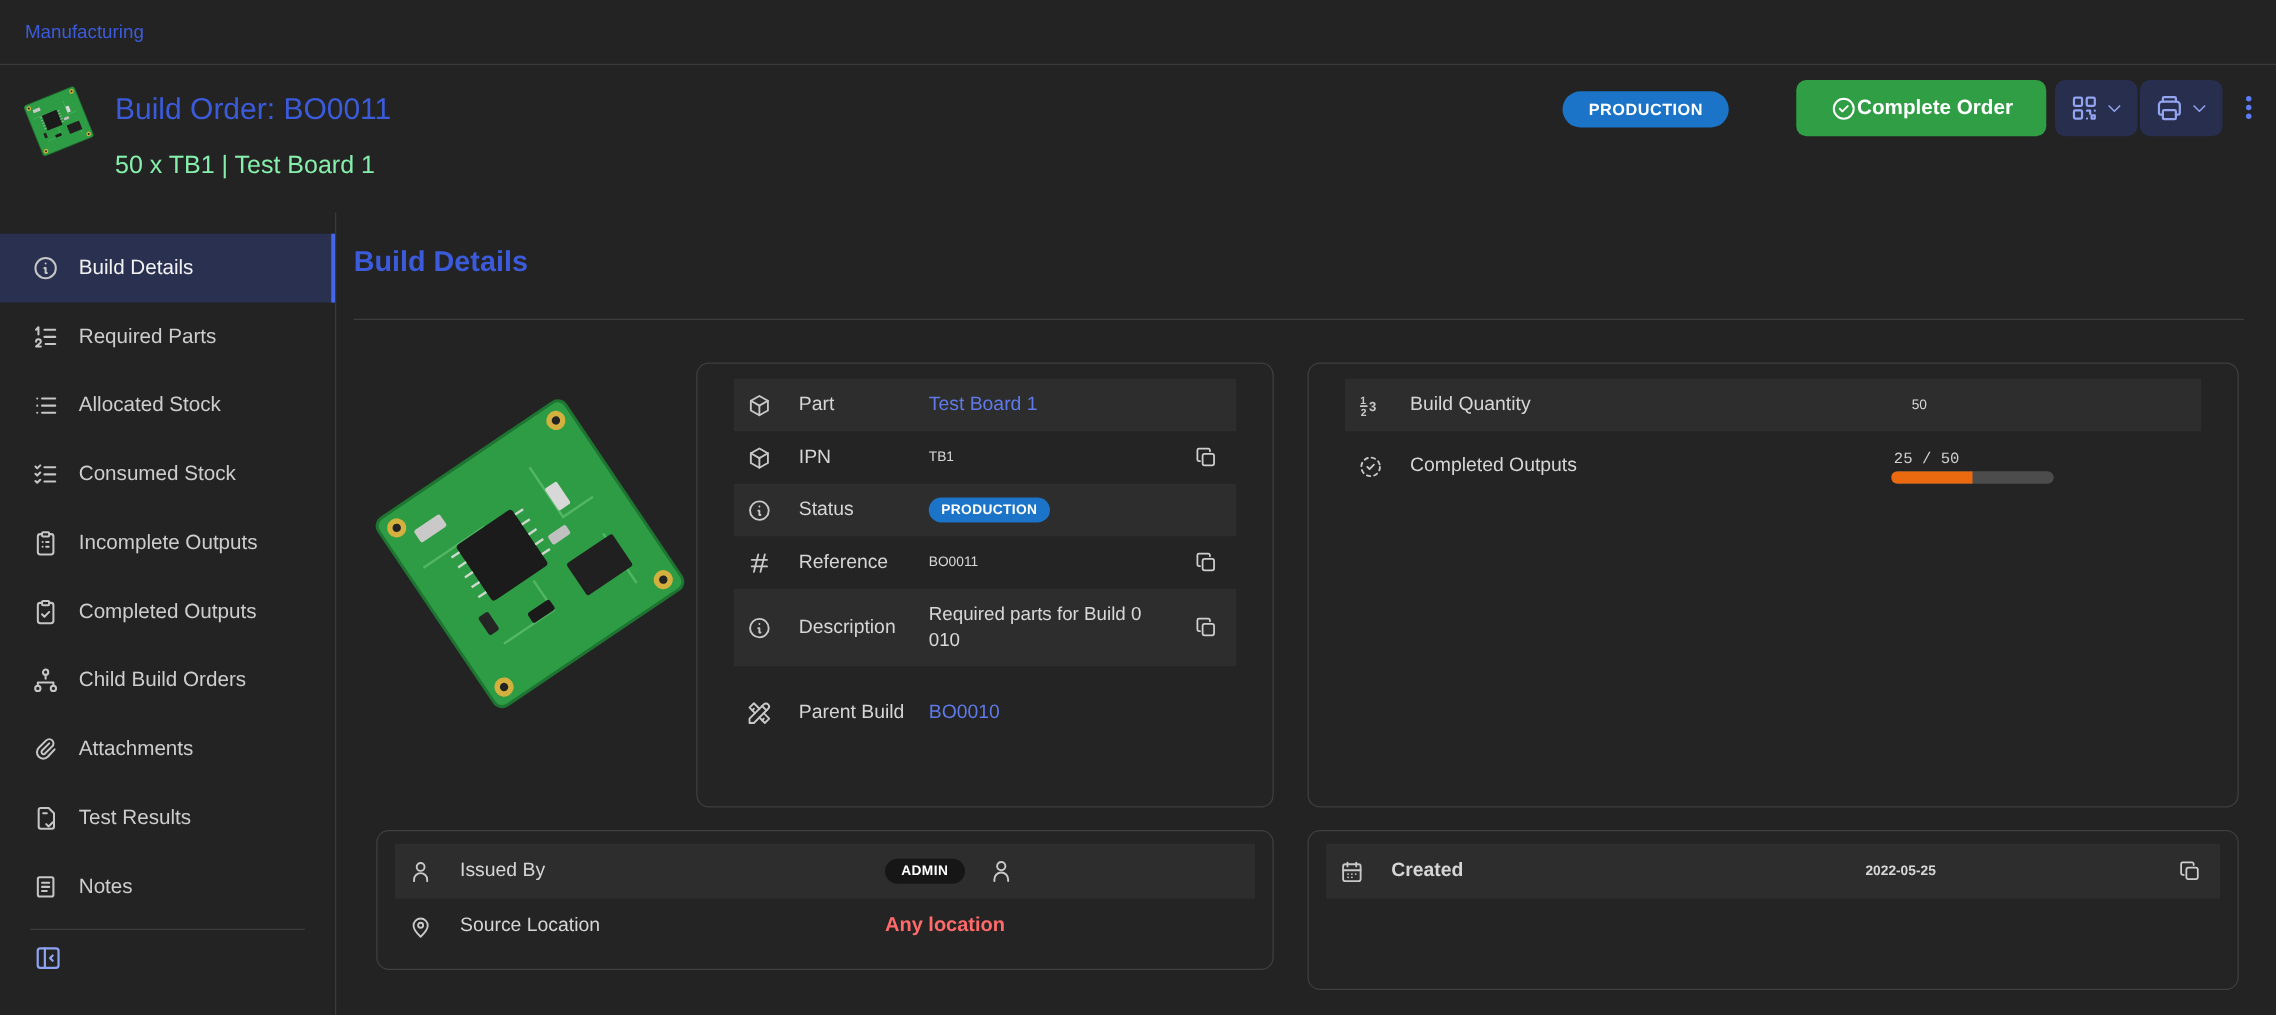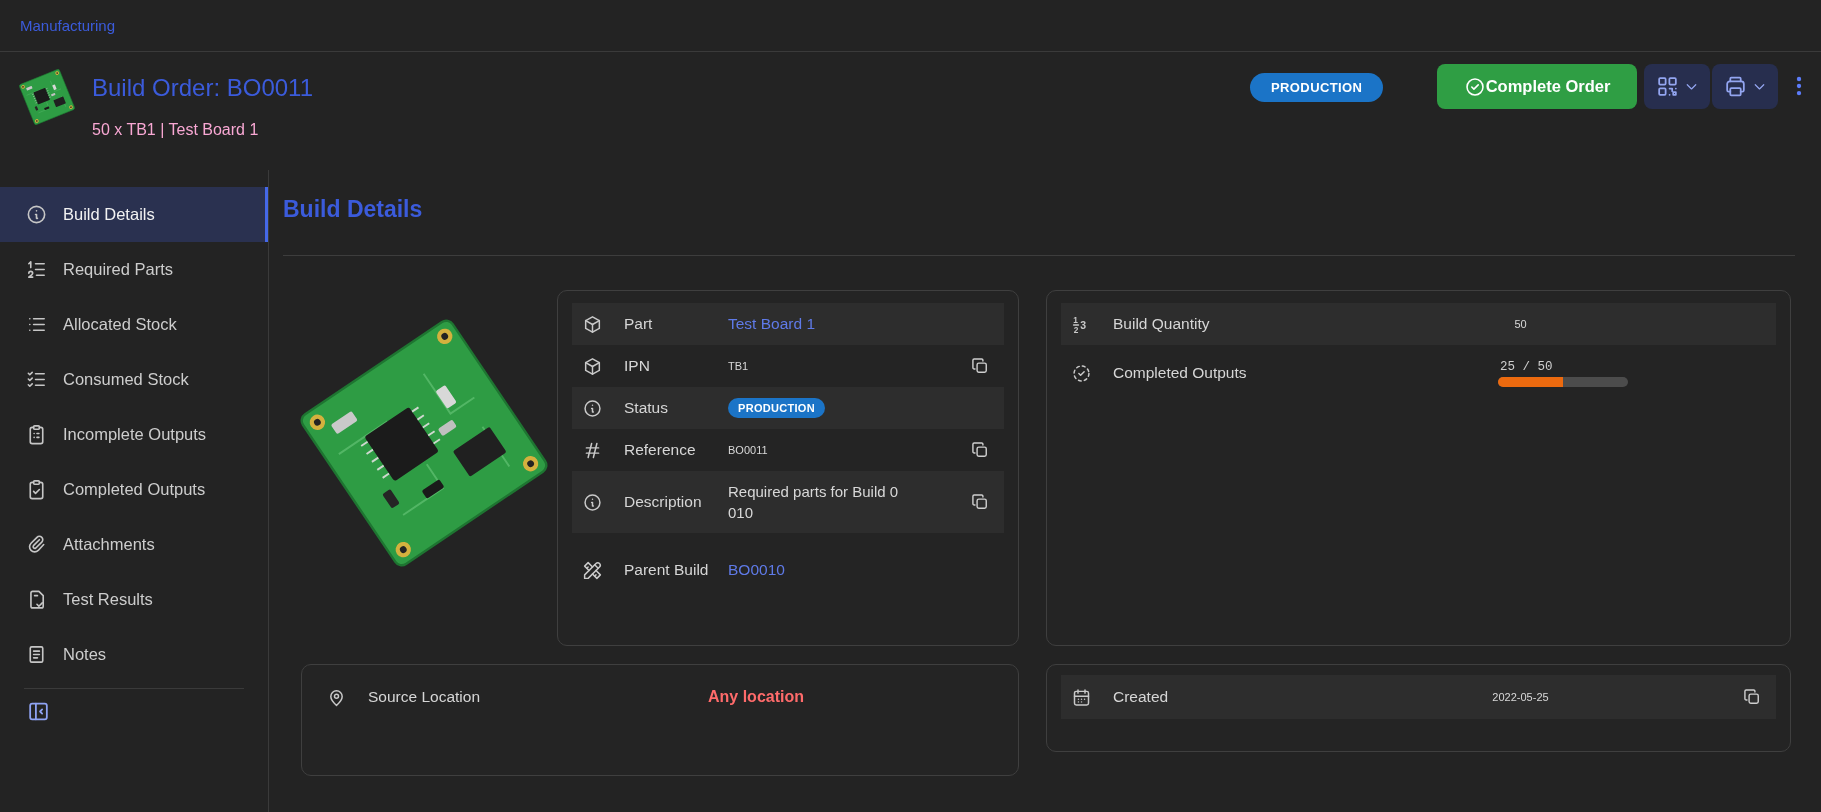--- a/index.html
+++ b/index.html
@@ -14,21 +14,21 @@
 
   
   .topbar{position:absolute;left:0;top:0;width:100%;height:52px;box-sizing:border-box;
           border-bottom:1px solid #3a3a3a;display:flex;align-items:center;padding-left:20px;}
   .topbar a{color:var(--accent);font-size:15px;text-decoration:none;cursor:pointer;}
 
   
   .header{position:absolute;left:0;top:52px;width:100%;height:118px;}
   .thumb{position:absolute;left:22px;top:20px;width:50px;height:50px;cursor:pointer;}
   .title{position:absolute;left:92px;top:22px;font-size:24px;font-weight:normal;color:var(--accent);}
-  .subtitle{position:absolute;left:92px;top:69px;font-size:16px;color:#f9a8d4;}
+  .subtitle{position:absolute;left:92px;top:69px;font-size:20px;color:#86efac;}
   .badge-status{background:var(--blue);color:#fff;font-weight:bold;letter-spacing:.4px;}
   .badge-lg{position:absolute;left:1250px;top:21px;font-size:13px;padding:7px 21px;border-radius:16px;}
   .btn-green{position:absolute;left:1437px;top:12px;width:200px;height:45px;background:var(--green);
              border:none;border-radius:8px;color:#fff;font-size:16.5px;font-weight:600;
              display:flex;align-items:center;justify-content:center;cursor:pointer;font-family:inherit;}
   .btn-indigo{position:absolute;top:12px;width:66px;height:45px;background:#272e4e;border:none;
               border-radius:8px;color:#93a5f0;display:flex;align-items:center;justify-content:center;gap:3px;cursor:pointer;}
   #btn-qr{left:1644px;} #btn-print{left:1712px;}
   .btn-dots{position:absolute;left:1782px;top:16px;width:34px;height:38px;background:none;border:none;
             color:#5c7cfa;cursor:pointer;padding:0;}
@@ -49,25 +49,25 @@
   
   .main{position:absolute;left:269px;top:170px;right:0;bottom:0;}
   .main h2{position:absolute;left:14px;top:26px;margin:0;font-size:23px;color:var(--accent);}
   .hr{position:absolute;left:14px;right:26px;top:85px;border-top:1px solid #3d3d3d;}
   .pcb-large{position:absolute;left:30px;top:130px;width:250px;height:285px;
              display:flex;align-items:center;justify-content:center;cursor:pointer;}
   .pcb-large .pcb{width:192px;height:192px;transform:rotate(-34deg);}
   .thumb .pcb{width:46px;height:46px;transform:rotate(-22deg);display:block;margin:2px;}
 
   .card{position:absolute;border:1px solid #3f3f3f;border-radius:10px;box-sizing:border-box;
-        padding:12px 14px;background:#242424;}
+        padding:12px 29px;background:#242424;}
   .card-a{left:288px;top:120px;width:462px;height:356px;}
   .card-b{left:777px;top:120px;width:745px;height:356px;}
   .card-c{left:32px;top:494px;width:718px;height:112px;padding:10px 14px;}
-  .card-d{left:777px;top:494px;width:745px;height:88px;padding:10px 14px;}
+  .card-d{left:777px;top:494px;width:745px;height:128px;padding:10px 14px;font-weight:bold;}
 
   .drow{display:flex;align-items:center;min-height:42px;padding:0 10px;box-sizing:border-box;}
   .card-c .drow,.card-d .drow{min-height:44px;}
   .drow.striped{background:#2d2d2d;}
   .drow.tall-a{min-height:62px;}
   .drow.tall-b{min-height:74px;}
   .drow.tall-p{min-height:56px;}
   .cell-icon{width:42px;flex:none;display:flex;align-items:center;}
   .cell-icon .icon{width:21px;height:21px;color:#c9c9c9;}
   .lbl{flex:none;font-size:15.5px;color:#d6d6d6;line-height:1.45;}
@@ -253,20 +253,32 @@
             <path d="M9 4.5H7.5a2 2 0 0 0-2 2v13a2 2 0 0 0 2 2h9a2 2 0 0 0 2-2v-13a2 2 0 0 0-2-2H15"></path>
             <rect x="9" y="3" width="6" height="3.5" rx="1"></rect>
             <path d="M9 14l2 2 4-4"></path>
           </svg>
         </span>
         <span>Completed Outputs</span>
       </div>
       <div class="side-item">
         <span class="icon">
           <svg viewBox="0 0 24 24" fill="none" stroke="currentColor" stroke-width="1.7" stroke-linecap="round" stroke-linejoin="round">
+            <circle cx="12" cy="5" r="2.2"></circle>
+            <circle cx="5.5" cy="18.5" r="2.2"></circle>
+            <circle cx="18.5" cy="18.5" r="2.2"></circle>
+            <path d="M12 7.2v3.3"></path>
+            <path d="M5.5 16.3v-2.8h13v2.8"></path>
+          </svg>
+        </span>
+        <span>Child Build Orders</span>
+      </div>
+      <div class="side-item">
+        <span class="icon">
+          <svg viewBox="0 0 24 24" fill="none" stroke="currentColor" stroke-width="1.7" stroke-linecap="round" stroke-linejoin="round">
             <path d="M15 7l-6.2 6.2a1.8 1.8 0 0 0 2.5 2.5L17.5 9.5a3.5 3.5 0 0 0-5-5L6.3 10.7a5.3 5.3 0 0 0 7.5 7.5L19.5 12"></path>
           </svg>
         </span>
         <span>Attachments</span>
       </div>
       <div class="side-item">
         <span class="icon">
           <svg viewBox="0 0 24 24" fill="none" stroke="currentColor" stroke-width="1.7" stroke-linecap="round" stroke-linejoin="round">
             <path d="M8 3.5h6.5L19 8v11a1.8 1.8 0 0 1-1.8 1.8H8A1.8 1.8 0 0 1 6.2 19V5.3A1.8 1.8 0 0 1 8 3.5z"></path>
             <path d="M10 8h3"></path>
@@ -485,20 +497,40 @@
           <div class="prog">
             <div class="prog-label">25 / 50</div>
             <div class="track">
               <div class="fill" style="width: 50%;"></div>
             </div>
           </div>
         </div>
       </div>
     </div>
   <div class="card card-c" id="card-issued">
+      <div class="drow striped">
+        <span class="cell-icon">
+          <span class="icon">
+            <svg viewBox="0 0 24 24" fill="none" stroke="currentColor" stroke-width="1.7" stroke-linecap="round" stroke-linejoin="round">
+              <circle cx="12" cy="7.5" r="3.6"></circle>
+              <path d="M6 20.5v-1.4a6 6 0 0 1 12 0v1.4"></path>
+            </svg>
+          </span>
+        </span>
+        <span class="lbl">Issued By</span>
+        <div class="val-cell">
+          <span class="badge-sm badge-dark">ADMIN</span>
+          <span class="icon trail">
+            <svg viewBox="0 0 24 24" fill="none" stroke="currentColor" stroke-width="1.7" stroke-linecap="round" stroke-linejoin="round">
+              <circle cx="12" cy="7.5" r="3.6"></circle>
+              <path d="M6 20.5v-1.4a6 6 0 0 1 12 0v1.4"></path>
+            </svg>
+          </span>
+        </div>
+      </div>
       <div class="drow">
         <span class="cell-icon">
           <span class="icon">
             <svg viewBox="0 0 24 24" fill="none" stroke="currentColor" stroke-width="1.7" stroke-linecap="round" stroke-linejoin="round">
               <path d="M12 21c-4-3.6-6.5-7-6.5-10.2a6.5 6.5 0 0 1 13 0C18.5 14 16 17.4 12 21z"></path>
               <circle cx="12" cy="10.5" r="2.3"></circle>
             </svg>
           </span>
         </span>
         <span class="lbl">Source Location</span>

